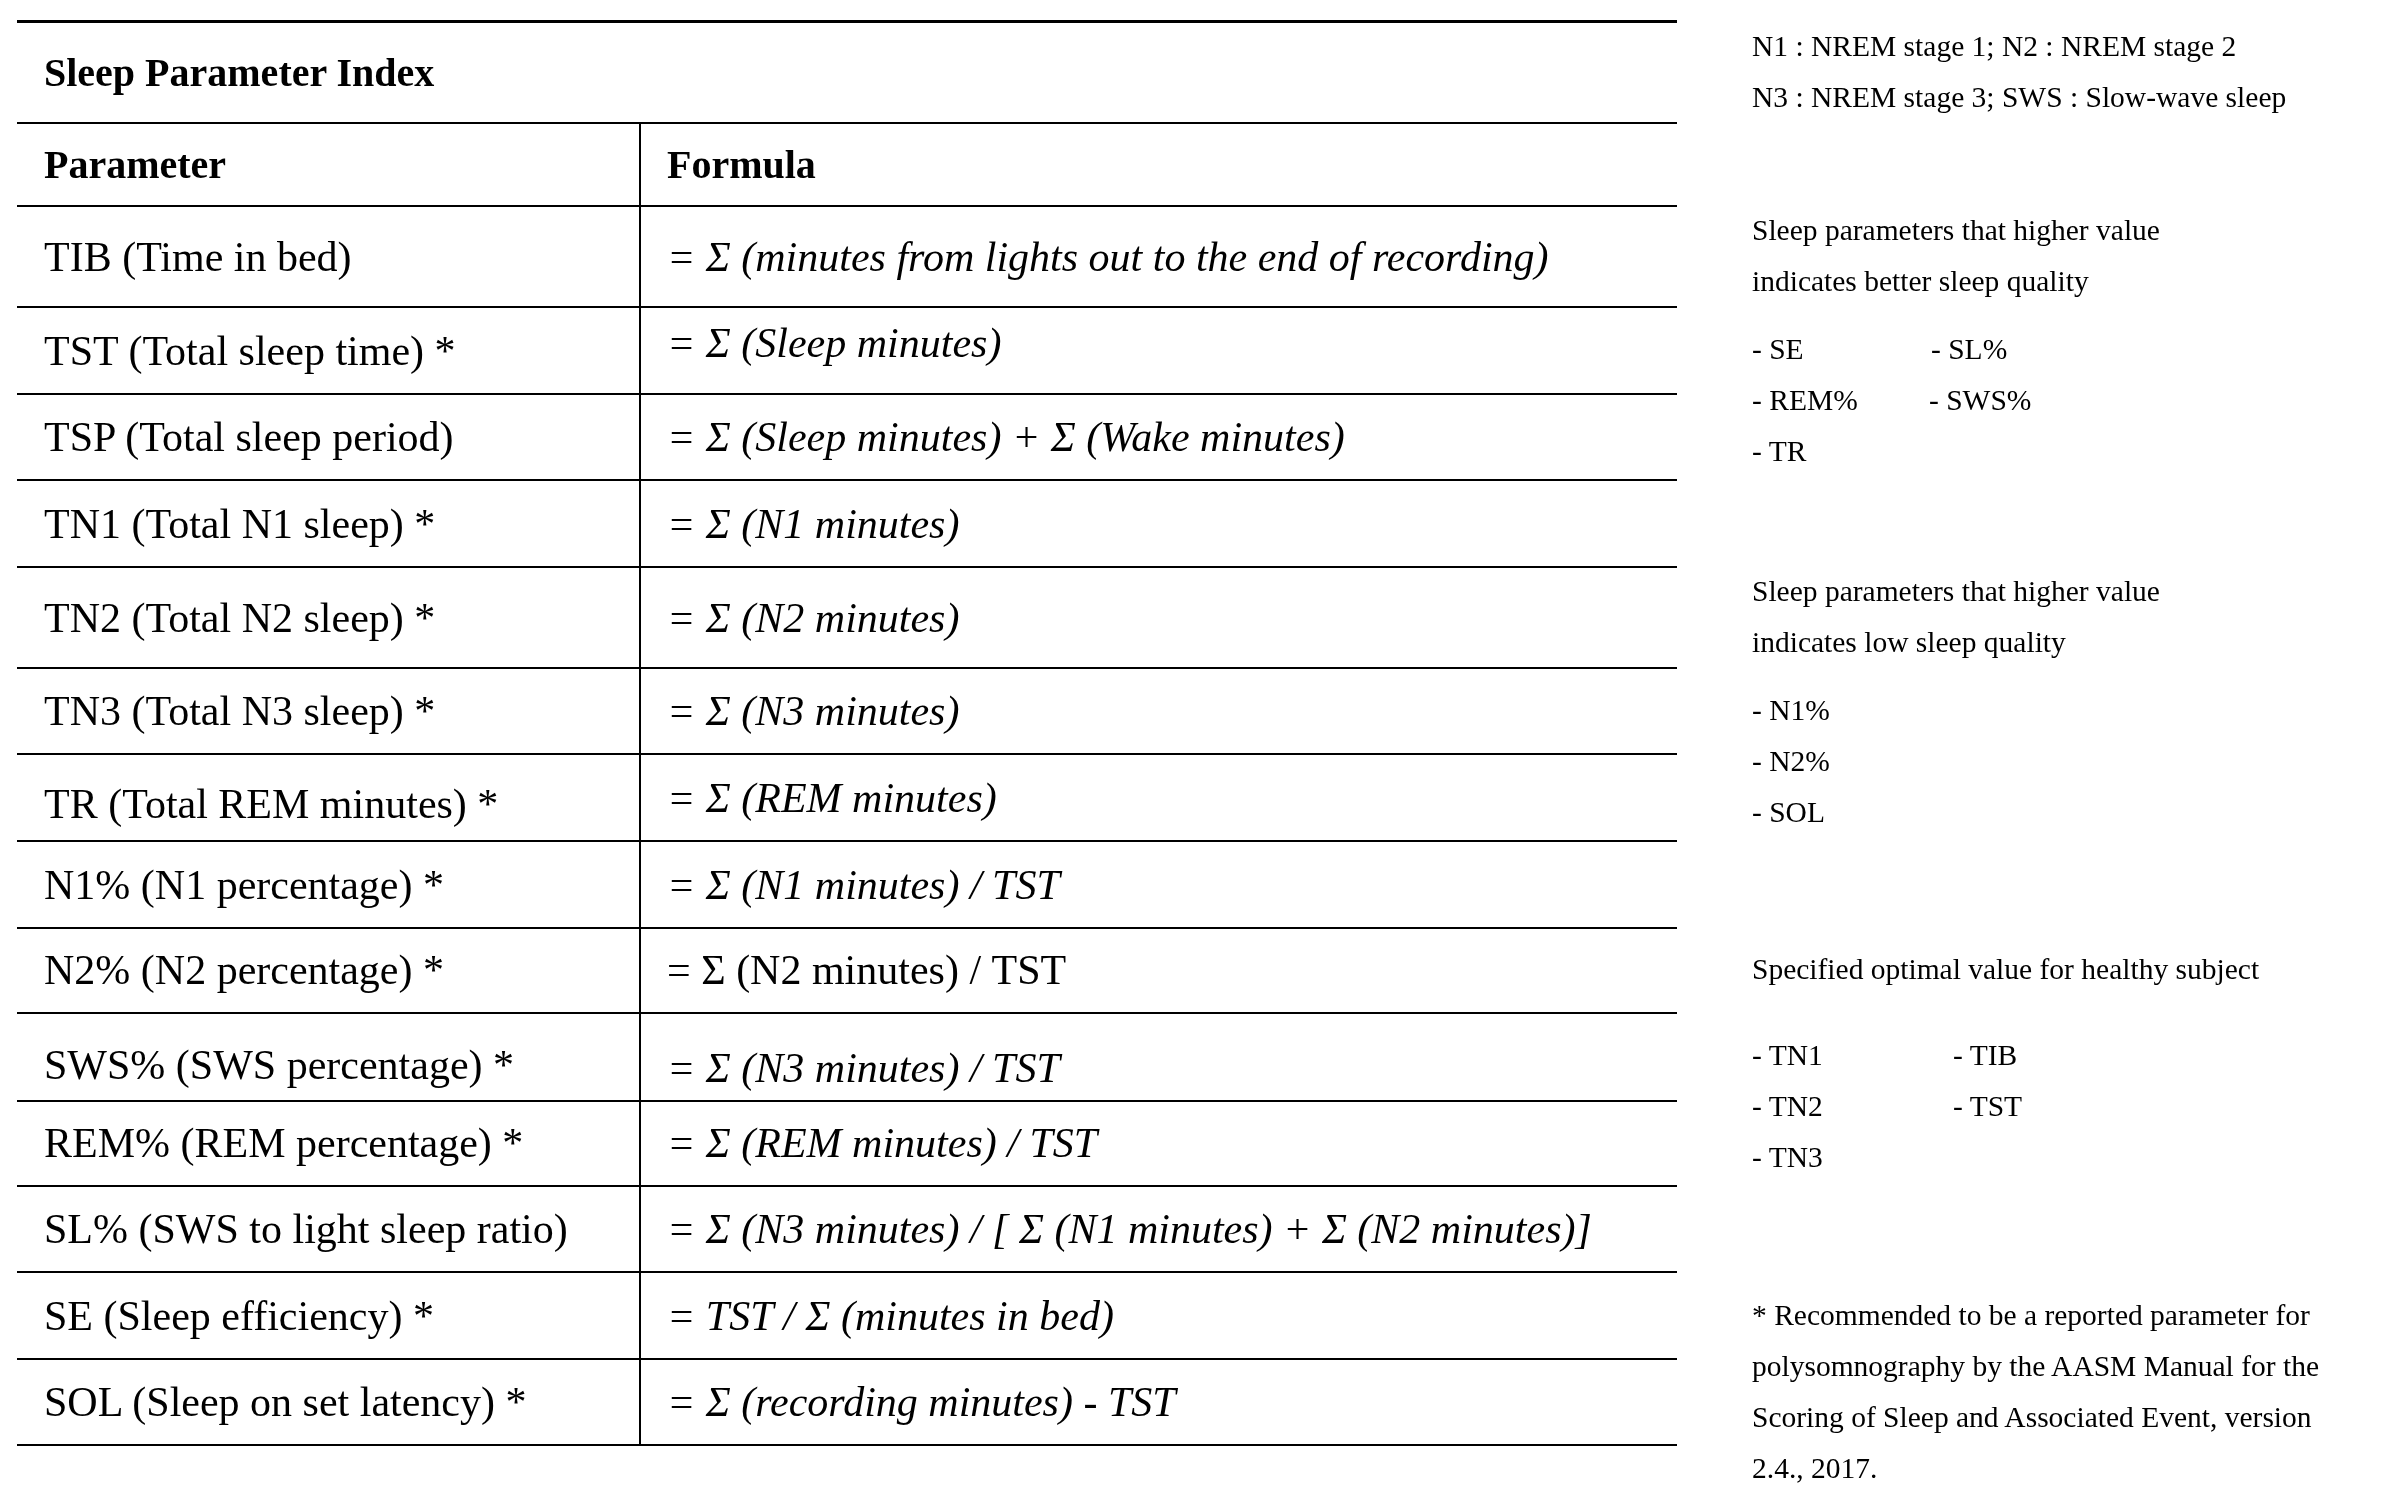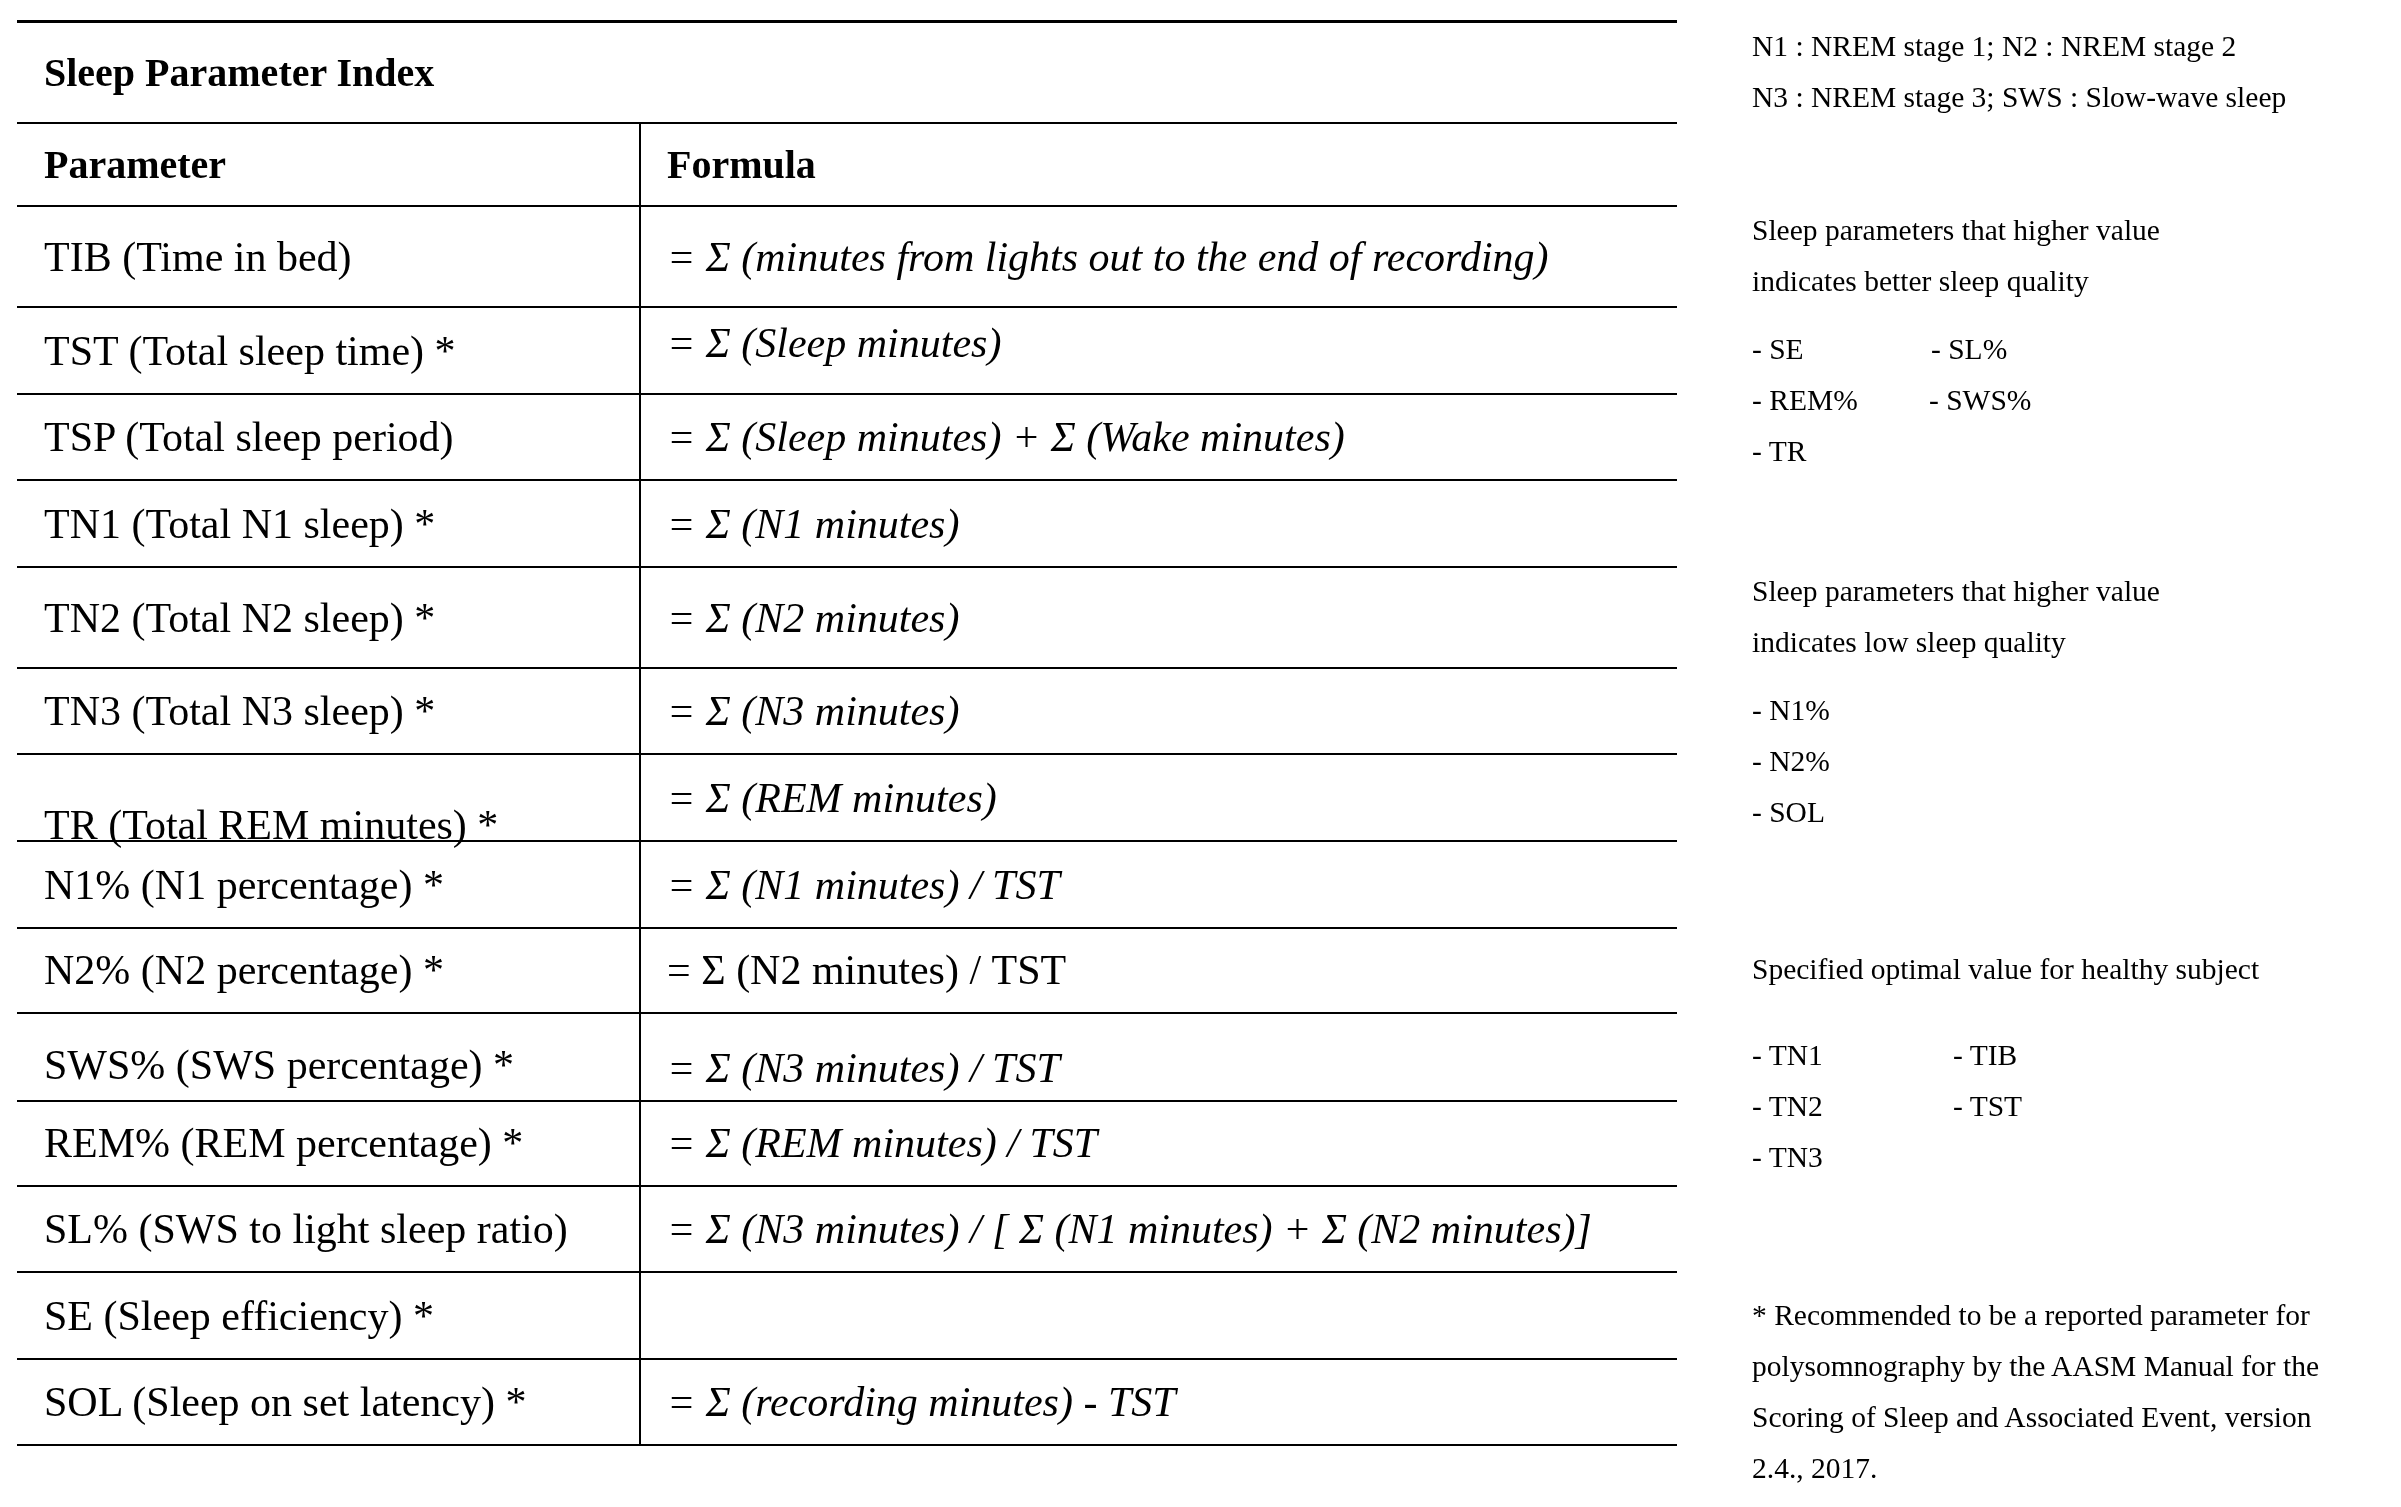--- a/index.html
+++ b/index.html
@@ -72,21 +72,21 @@
   <div class="cell c1 txt" style="top:568px;height:99px">TN2 (Total N2 sleep) *</div>
   <div class="cell c2 formula" style="top:568px;height:99px">
       <span style="font-style:italic">= Σ (N2 minutes)</span>
     </div>
 
   <div class="cell c1 txt" style="top:669px;height:84px">TN3 (Total N3 sleep) *</div>
   <div class="cell c2 formula" style="top:669px;height:84px">
       <span style="font-style:italic">= Σ (N3 minutes)</span>
     </div>
 
-  <div class="cell c1 txt" style="top:776px;height:98px">TR (Total REM minutes) *</div>
+  <div class="cell c1 txt" style="top:755px;height:98px">TR (Total REM minutes) *</div>
   <div class="cell c2 formula" style="top:755px;height:86px">
       <span style="font-style:italic">= Σ (REM minutes)</span>
     </div>
 
   <div class="cell c1 txt" style="top:842px;height:85px">N1% (N1 percentage) *</div>
   <div class="cell c2 formula" style="top:842px;height:85px">
       <span style="font-style:italic">= Σ (N1 minutes) / TST</span>
     </div>
 
   <div class="cell c1 txt" style="top:928px;height:84px">N2% (N2 percentage) *</div>
@@ -103,20 +103,23 @@
   <div class="cell c2 formula" style="top:1101px;height:84px">
       <span style="font-style:italic">= Σ (REM minutes) / TST</span>
     </div>
 
   <div class="cell c1 txt" style="top:1187px;height:84px">SL% (SWS to light sleep ratio)</div>
   <div class="cell c2 formula" style="top:1187px;height:84px">
       <span style="font-style:italic">= Σ (N3 minutes) / [ Σ (N1 minutes) +  Σ (N2 minutes)]</span>
     </div>
 
   <div class="cell c1 txt" style="top:1273px;height:86px">SE (Sleep efficiency) *</div>
+  <div class="cell c2 formula" style="top:1273px;height:86px">
+      <span style="font-style:italic">= TST / Σ (minutes in bed)</span>
+    </div>
 
   <div class="cell c1 txt" style="top:1360px;height:84px">SOL (Sleep on set latency) *</div>
   <div class="cell c2 formula" style="top:1360px;height:84px">
       <span style="font-style:italic">= Σ (recording minutes) - TST</span>
     </div>
 </div>
 
 <div class="notes">
 
   <div class="note" style="left:0;top:32px">N1 : NREM stage 1; N2 : NREM stage 2</div>

